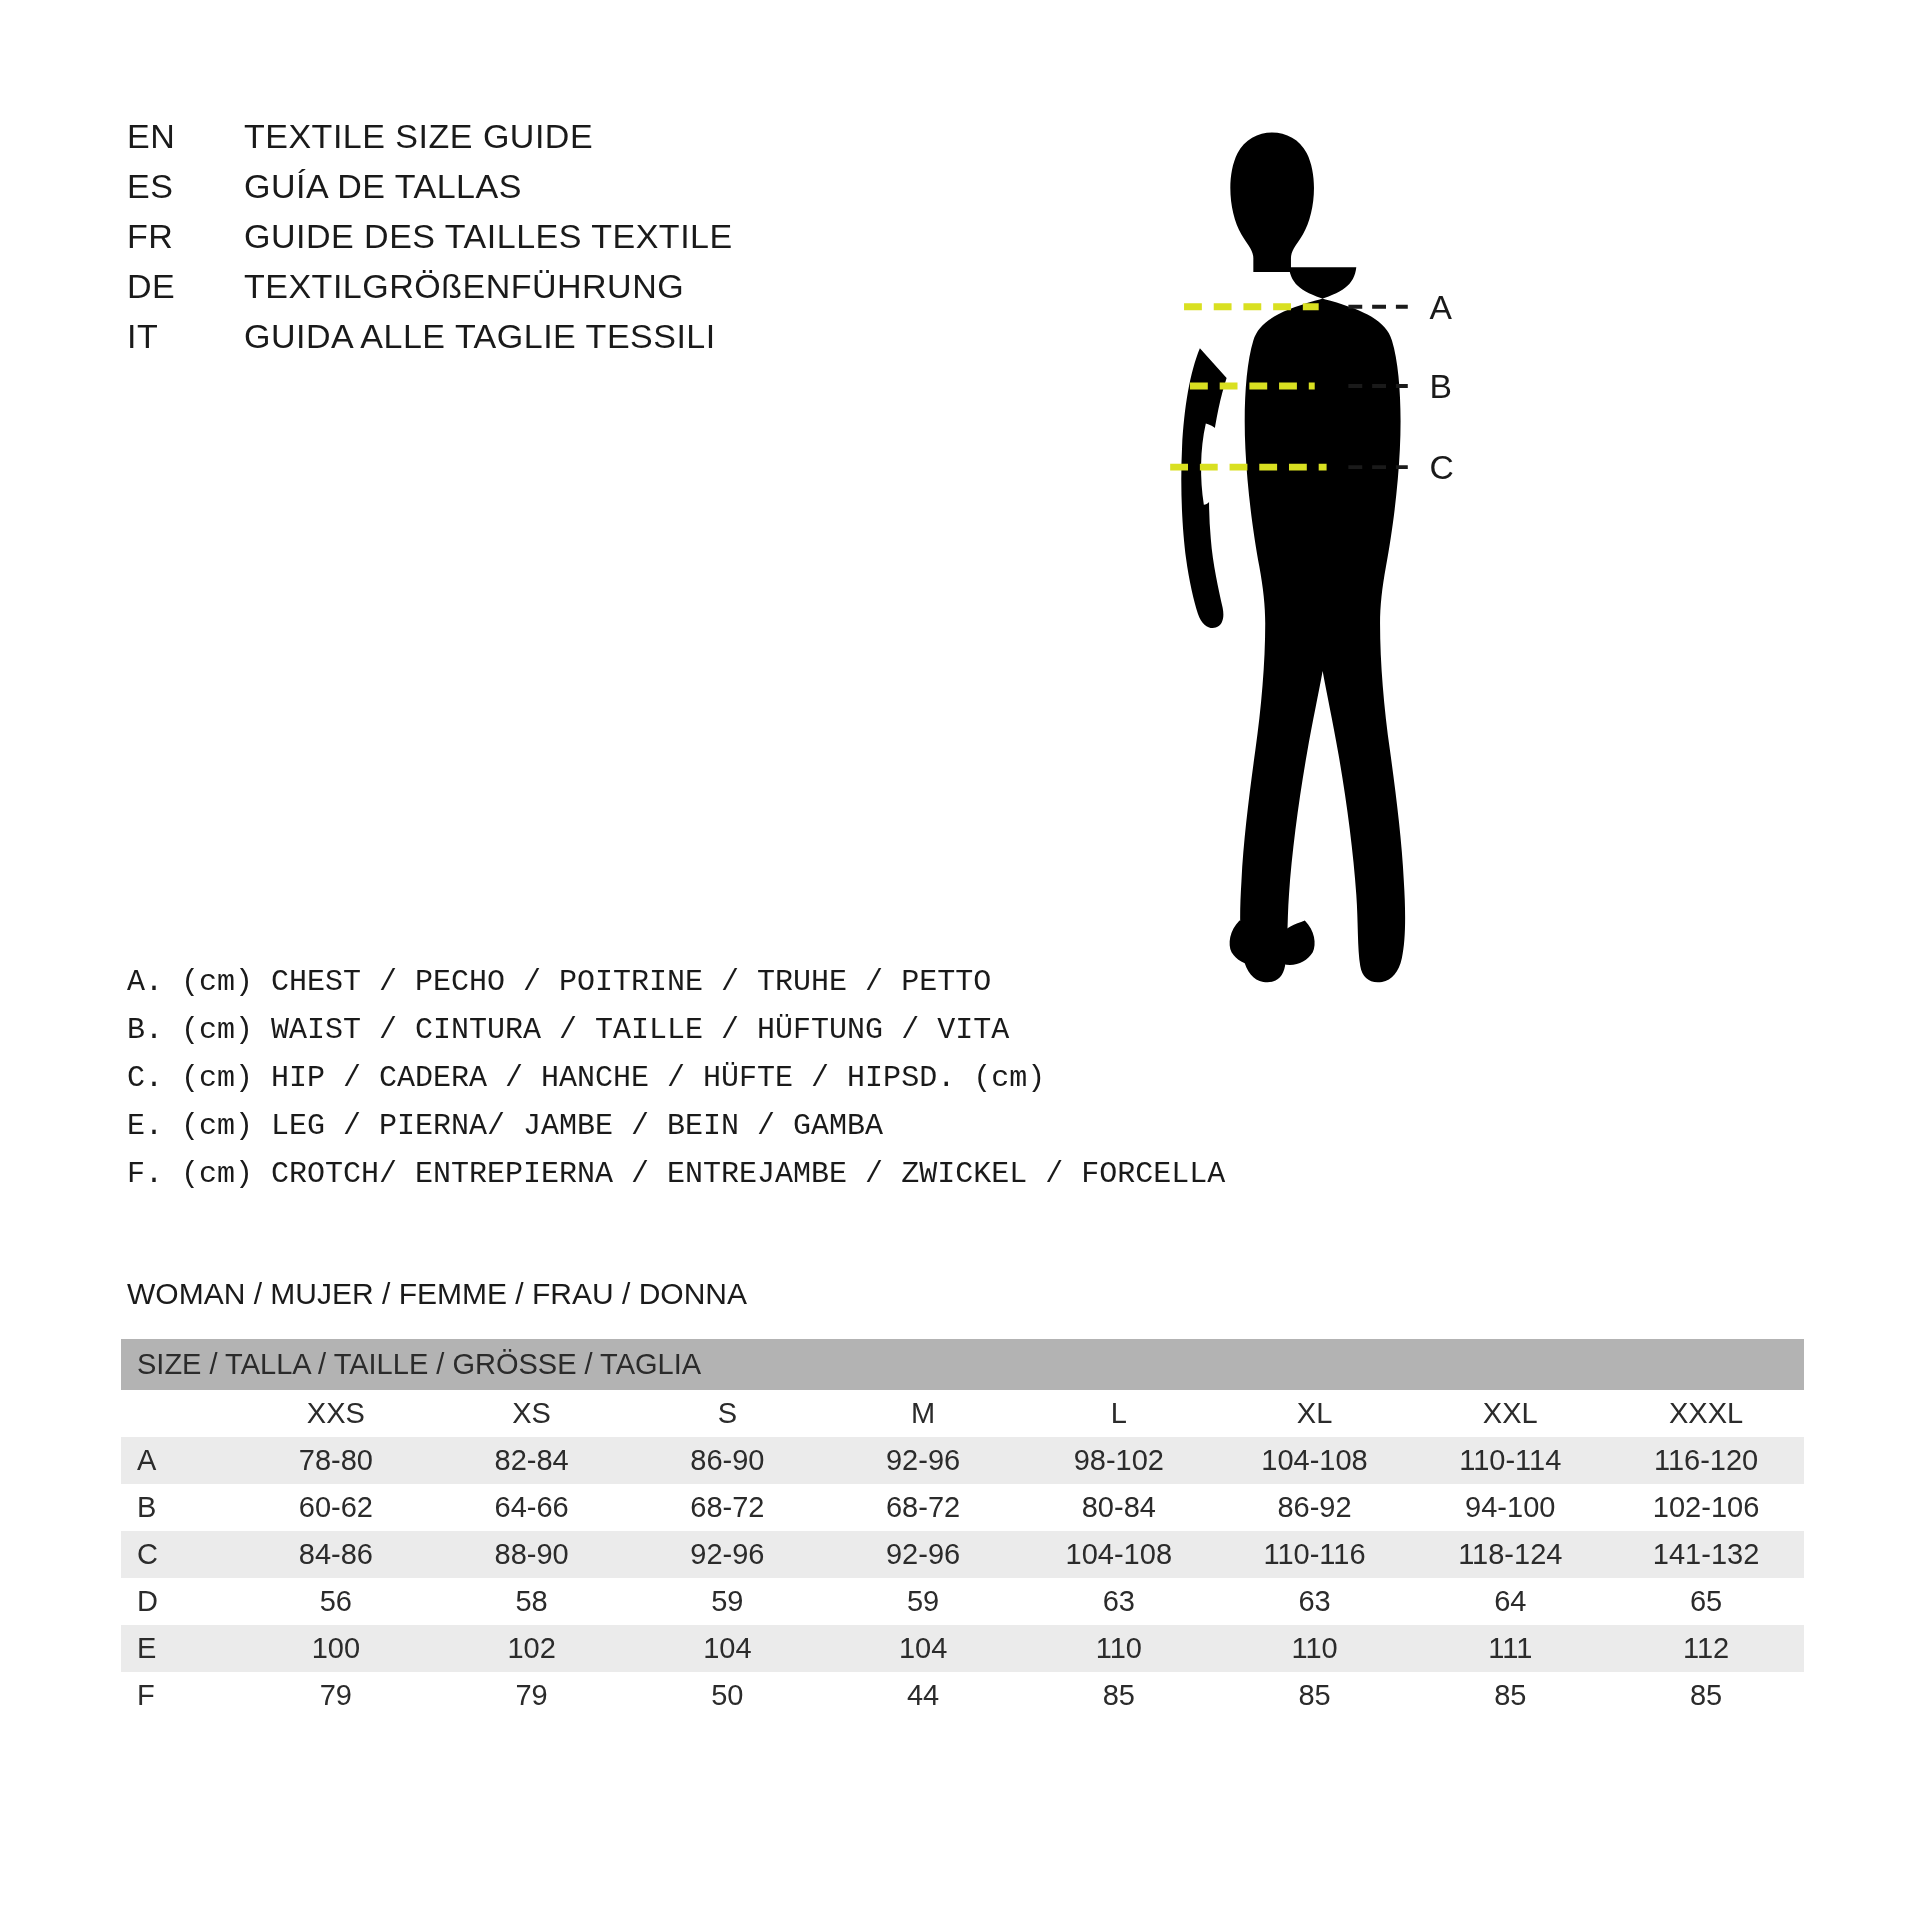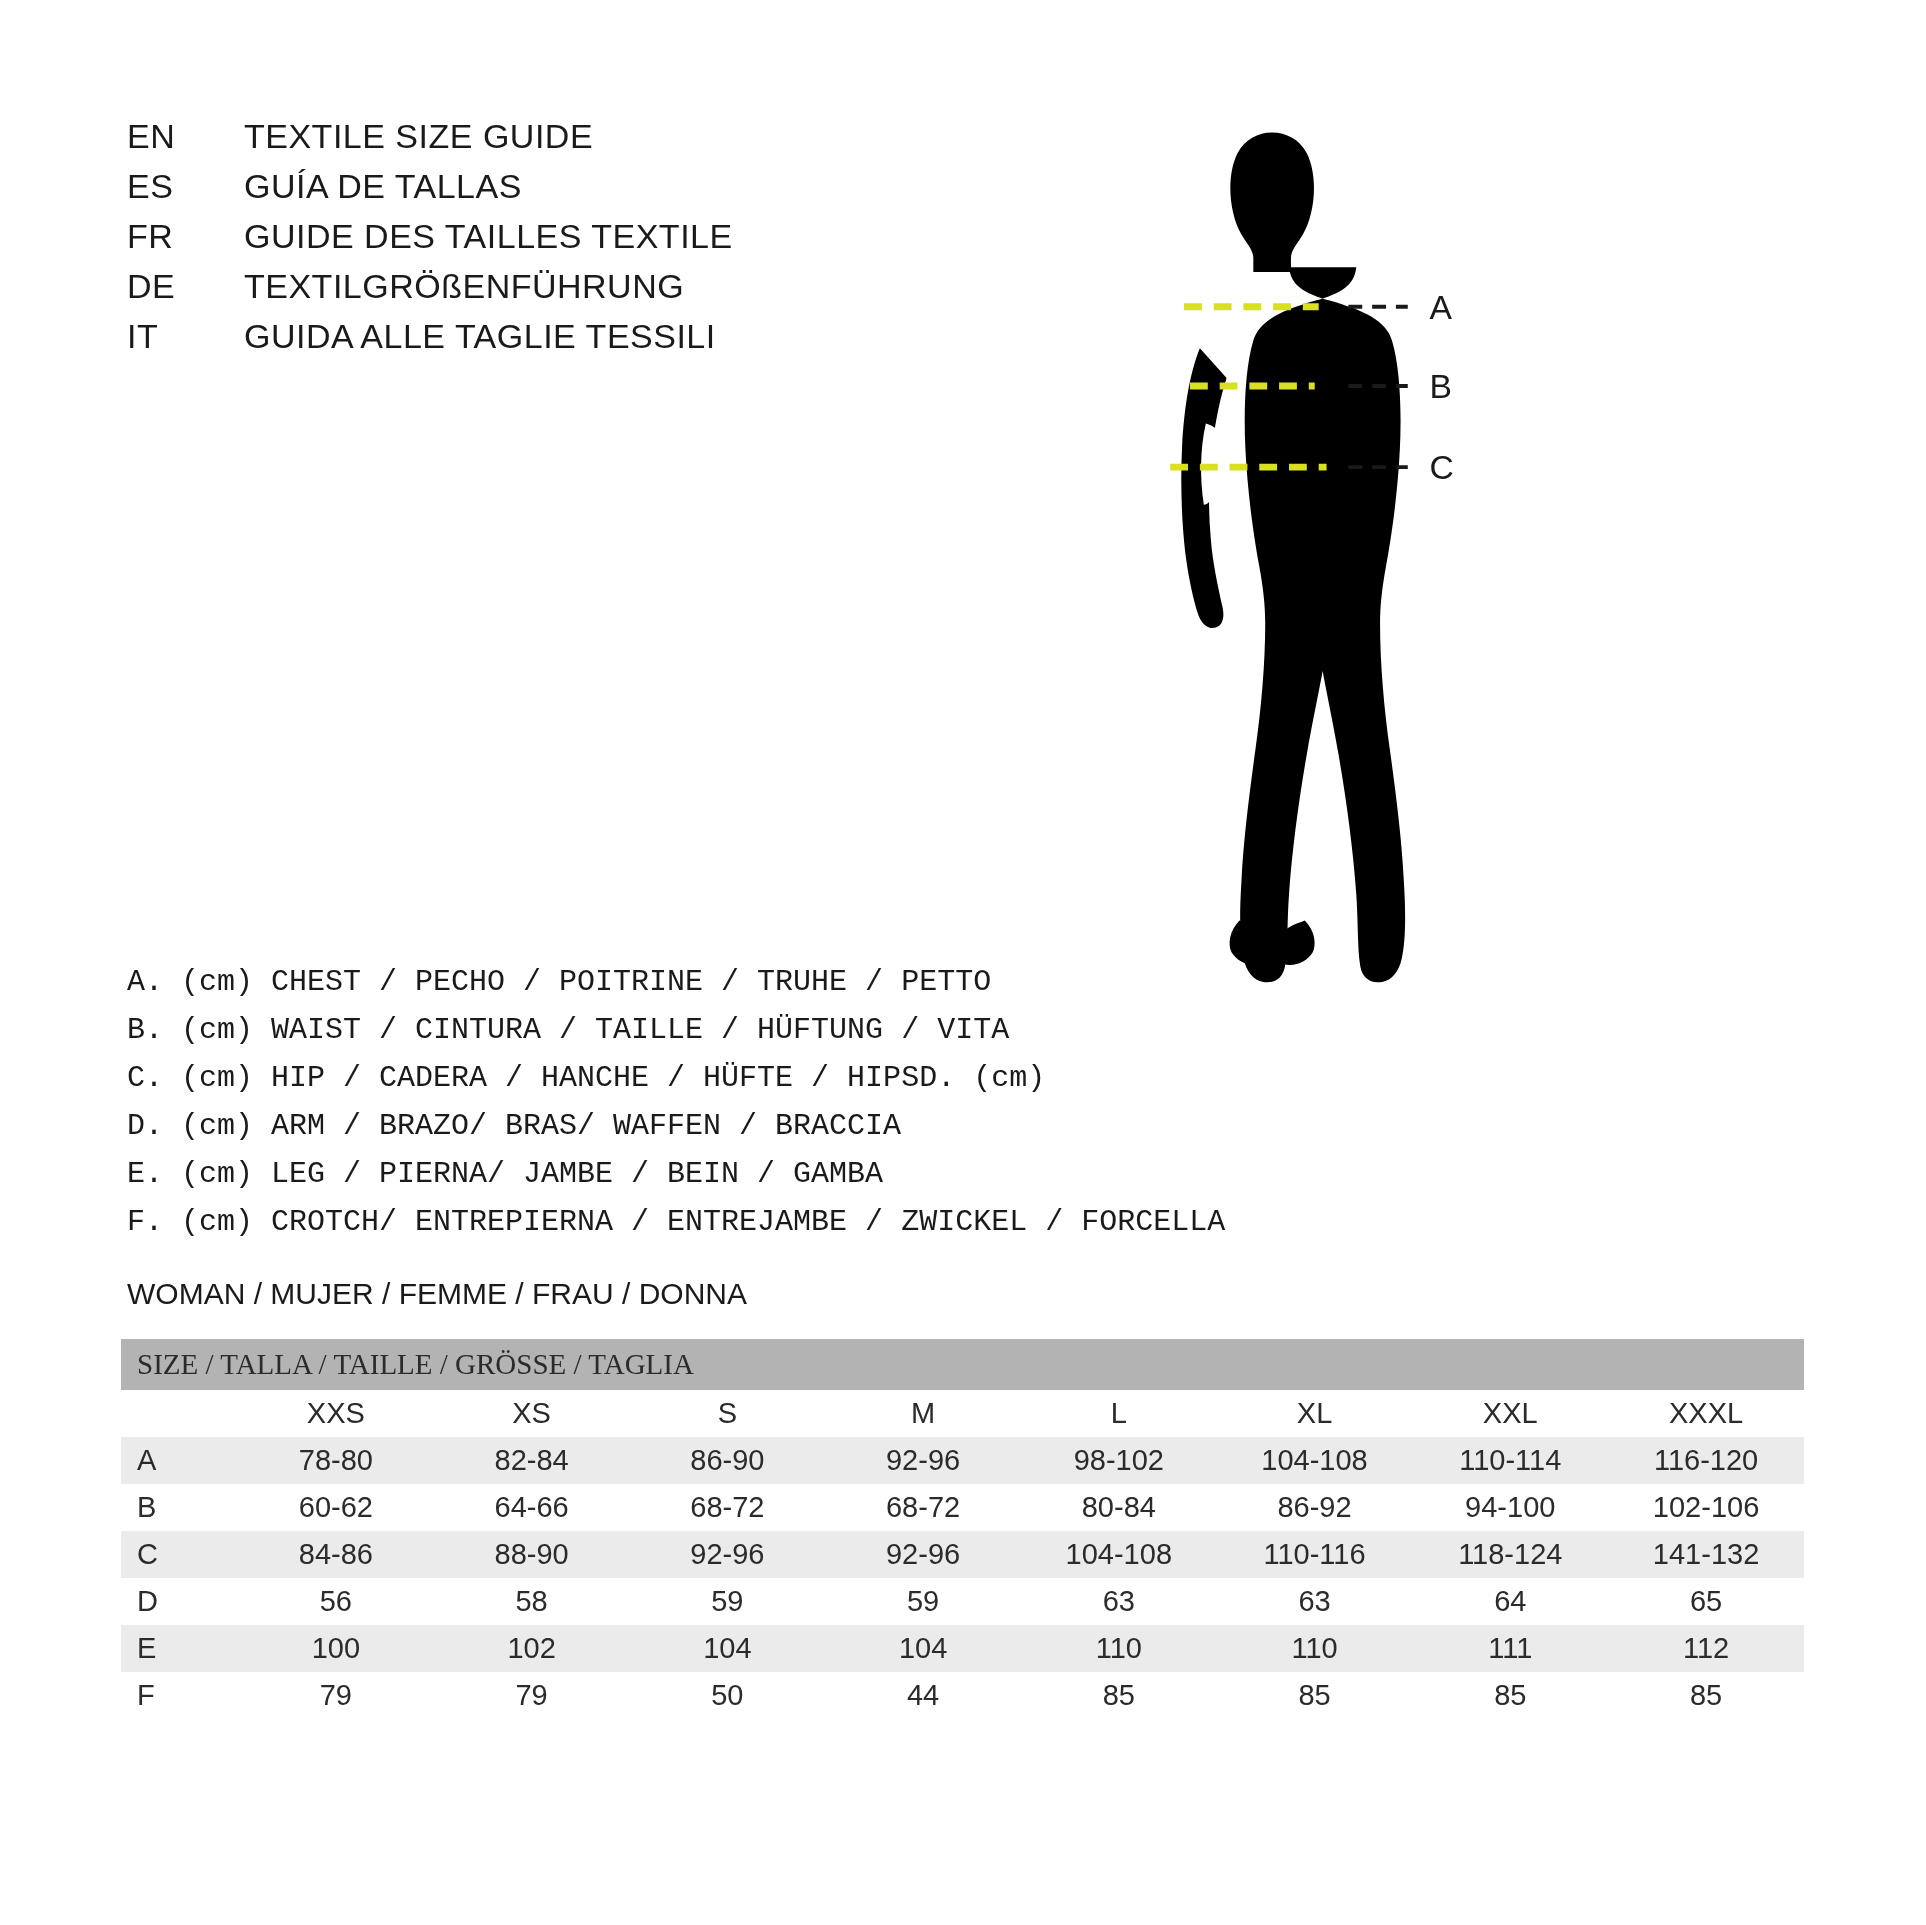--- a/index.html
+++ b/index.html
@@ -80,21 +80,20 @@
     font-weight: normal;
     text-align: center;
   }
   #size-table tr.header-band td {
     background: #b3b3b3;
     text-align: left;
     padding-left: 16px;
     height: 51px;
     font-size: 29px;
     color: #2b2b2b;
-    font-family: Liberation Serif, serif;
   }
   #size-table tr.sizes-row td {
     background: #ffffff;
     height: 47px;
   }
   #size-table tr.shade td {
     background: #ebebeb;
   }
   #size-table tr.plain td {
     background: #ffffff;
@@ -252,21 +251,20 @@
       <line x1="-16" y1="852" x2="8" y2="852" stroke="#1a1a1a" stroke-width="4" stroke-dasharray="14 10"></line>
     </g>
     <text class="dim-letter" x="-62" y="600">E</text>
   </svg>
 </div>
 
 <div id="legend-block">
   <div class="legend-row">A. (cm) CHEST / PECHO / POITRINE / TRUHE / PETTO</div>
   <div class="legend-row">B. (cm) WAIST / CINTURA / TAILLE / HÜFTUNG / VITA</div>
   <div class="legend-row">C. (cm) HIP / CADERA / HANCHE / HÜFTE / HIPSD. (cm)</div>
-  <div class="legend-row">D. (cm) ARM / BRAZO/ BRAS/ WAFFEN / BRACCIA</div>
   <div class="legend-row">E. (cm) LEG / PIERNA/ JAMBE / BEIN / GAMBA</div>
   <div class="legend-row">F. (cm) CROTCH/ ENTREPIERNA / ENTREJAMBE / ZWICKEL / FORCELLA</div>
 </div>
 
 <div id="category-caption">WOMAN / MUJER / FEMME / FRAU / DONNA</div>
 
 <table id="size-table">
   <colgroup>
     <col style="width:91px">
     <col class="sizecol">

